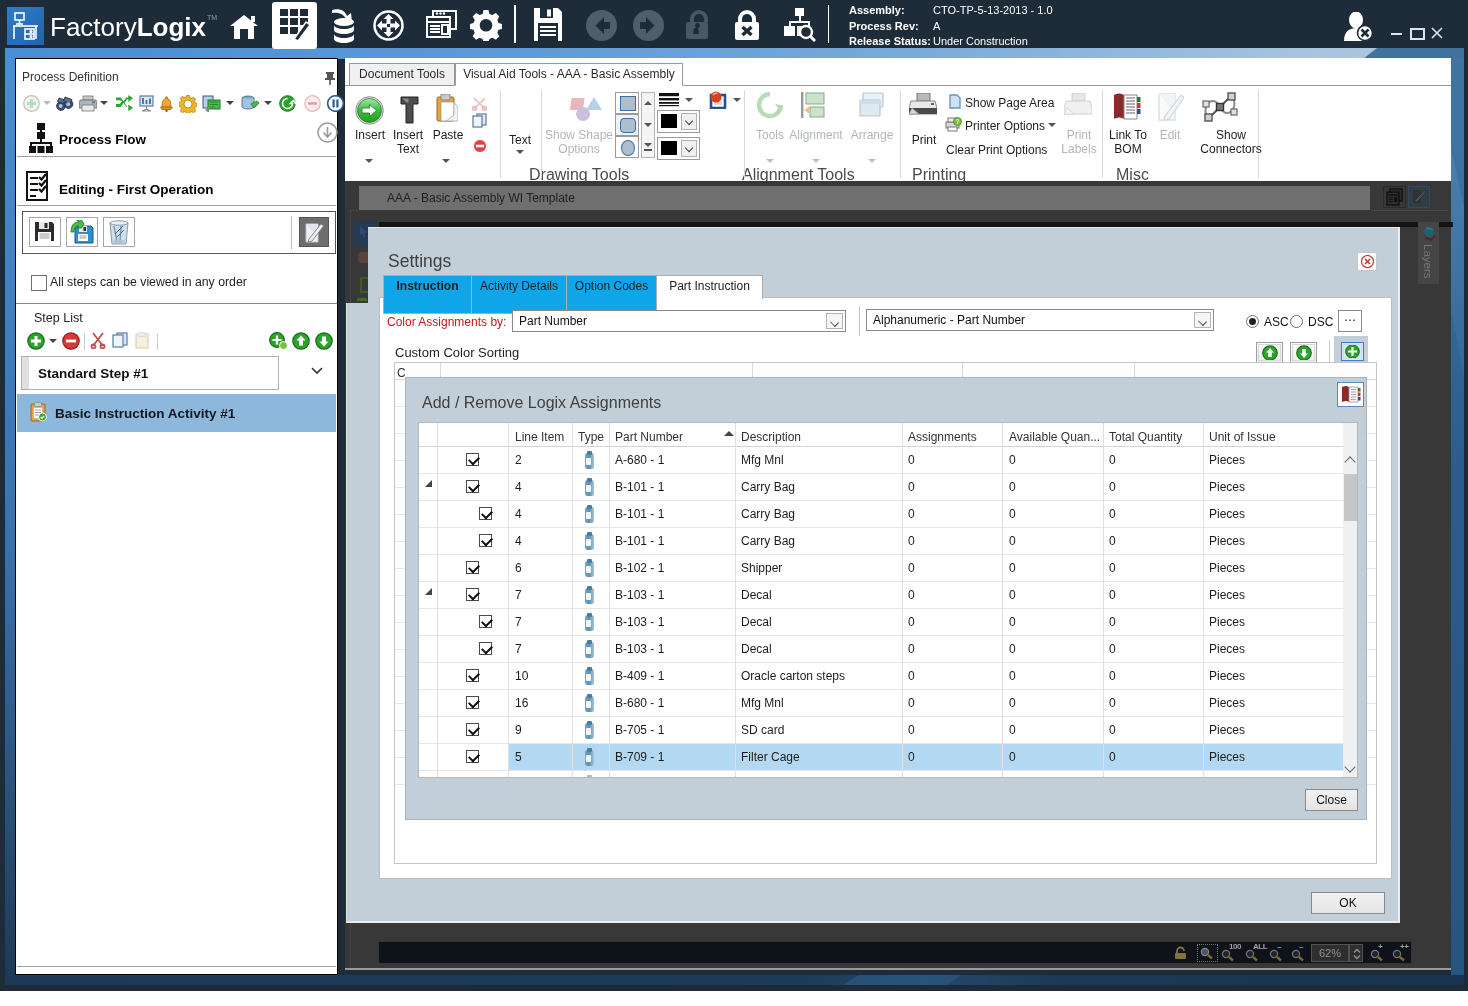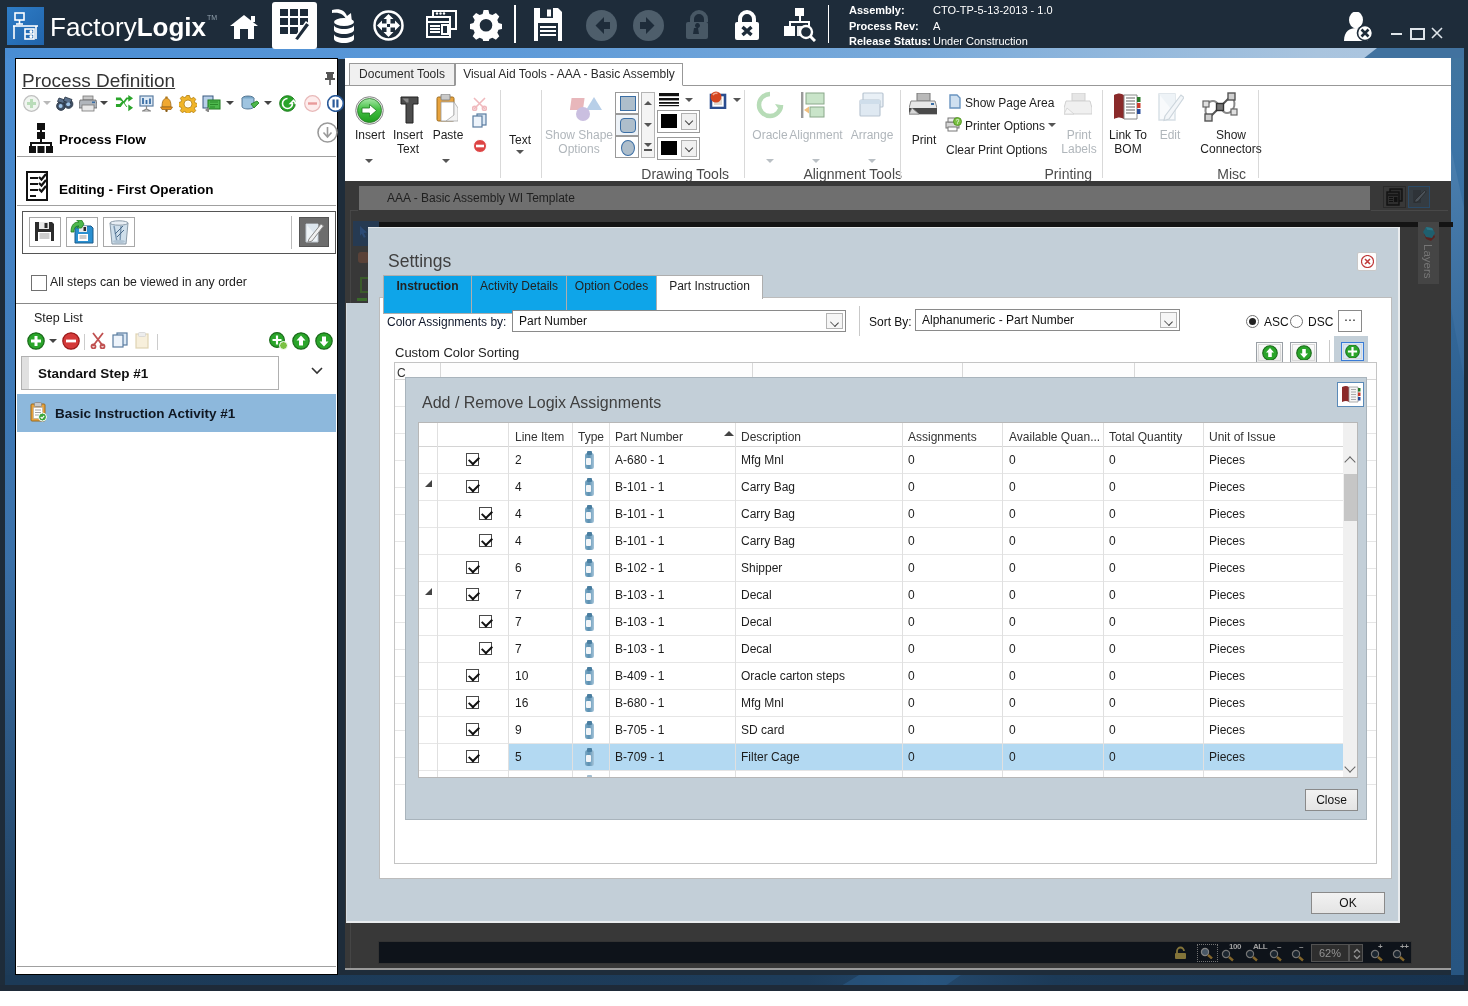--- a/index.html
+++ b/index.html
@@ -22,21 +22,21 @@
 #brand b{font-weight:700;}
 #brand .tm{font-size:7px;vertical-align:16px;margin-left:1px;color:#93a2ae;}
 #seltile{left:272px;top:2px;width:45px;height:47px;background:#fff;border-radius:3px;}
 #asmtext{left:849px;top:3px;width:340px;color:#fff;font-size:11px;line-height:15.5px;white-space:nowrap;}
 #asmtext b{display:inline-block;width:84px;font-weight:700;}
 #asmsep{left:828px;top:5px;width:1px;height:38px;background:#ffffff;}
 .ticon{position:absolute;top:10px;}
 
 #lpanel{left:15px;top:58px;width:323px;height:917px;background:#fff;border:1px solid #000;box-sizing:border-box;}
 .lp{position:absolute;}
-#lp-title{left:6px;top:11px;font-size:19px;color:#333;font-weight:400;text-decoration:underline;}
+#lp-title{left:6px;top:11px;font-size:12px;color:#333;font-weight:400;}
 #lp-pin{left:308px;top:12px;}
 #lp-toolbar{left:0;top:36px;width:321px;height:22px;}
 .mi{position:absolute;top:0;}
 .sepline{position:absolute;left:1px;height:1px;background:#a0a0a0;width:319px;}
 #pf-text{left:43px;top:73px;font-size:13.5px;font-weight:700;color:#000;}
 #ed-text{left:43px;top:123px;font-size:13.5px;font-weight:700;color:#000;}
 #btnbox{left:6px;top:152px;width:314px;height:43px;border:1px solid #555;box-sizing:border-box;}
 .sqbtn{position:absolute;top:5px;width:32px;height:30px;border:1px solid #a8a8a8;box-sizing:border-box;background:#fff;}
 #editbtn{position:absolute;left:276px;top:5px;width:30px;height:30px;background:#6d6d6d;border:1px solid #555;box-sizing:border-box;}
 #cb-row{left:15px;top:216px;width:300px;font-size:12.3px;color:#222;}
@@ -50,21 +50,21 @@
 #stditem .t{position:absolute;left:16px;top:9px;font-size:13.5px;font-weight:700;color:#111;}
 #sl-chev{left:295px;top:63px;font-size:14px;color:#333;}
 #selrow{left:1px;top:90px;width:319px;height:38px;background:#8db8dc;}
 #selrow .t{position:absolute;left:38px;top:12px;font-size:13.5px;font-weight:700;color:#0f1722;}
 
 #ribbon{left:345px;top:58px;width:1106px;height:123px;background:#fff;}
 .rtab{position:absolute;top:5px;height:23px;box-sizing:border-box;border:1px solid #989898;font-size:12px;color:#2b2b2b;text-align:center;line-height:21px;background:#f0f0f0;}
 #rtab1{left:4px;width:106px;}
 #rtab2{left:110px;width:228px;background:#fff;border-bottom:1px solid #fff;z-index:2;}
 #tabline{position:absolute;left:0px;top:27px;width:1106px;height:1px;background:#989898;}
-.rlabel{position:absolute;top:108px;font-size:14px;color:#4a4a4a;text-align:right;}
+.rlabel{position:absolute;top:108px;font-size:16px;color:#4a4a4a;text-align:left;}
 .rsep{position:absolute;top:32px;width:1px;height:88px;background:#d9d9d9;}
 .rbtn-label{position:absolute;font-size:12px;color:#1e1e1e;text-align:center;line-height:14px;}
 .rbtn-label.dis{color:#b0b6bb;}
 .caret{position:absolute;width:0;height:0;border-left:4px solid transparent;border-right:4px solid transparent;border-top:4px solid #555;}
 .caret.dis{border-top-color:#b9bfc4;}
 #ribbonedge{left:345px;top:181px;width:1106px;height:2px;background:#222;}
 
 #docarea{left:345px;top:181px;width:1106px;height:789px;background:#383838;}
 #docline{position:absolute;left:5px;top:29px;width:1098px;height:1px;background:#484848;}
 #docvline{position:absolute;left:5px;top:30px;width:1px;height:757px;background:#454545;}
@@ -690,21 +690,21 @@
           <path d="M5 4 a4 4 0 0 1 4.5 -1.5" stroke="#f0a890" stroke-width="1.6" fill="none"></path>
         </svg>
       </div>
   <div class="caret" style="left:388px;top:40px;"></div>
   <div class="abs" style="left:411px;top:33px;">
         <svg width="28" height="28" viewBox="0 0 28 28">
           <path d="M14 3 a11 11 0 1 0 11 11" fill="none" stroke="#b7dcb7" stroke-width="4.5"></path>
           <path d="M25 14 l-6 -1 3.5 5 Z" fill="#b7dcb7"></path>
         </svg>
       </div>
-  <div class="rbtn-label dis" style="left:398px;top:70px;width:54px;">Oracle</div>
+  <div class="rbtn-label dis" style="left:398px;top:70px;width:54px;">Tools</div>
   <div class="caret dis" style="left:421px;top:101px;"></div>
   <div class="abs" style="left:455px;top:33px;">
         <svg width="28" height="28" viewBox="0 0 28 28">
           <rect x="1" y="1" width="2.4" height="26" fill="#9a9a9a"></rect>
           <rect x="6" y="2" width="18" height="11" fill="#c9e4c9" stroke="#8aa88a" stroke-width="1"></rect>
           <rect x="10" y="16" width="14" height="10" fill="#c9e4c9" stroke="#8aa88a" stroke-width="1"></rect>
           <path d="M4 19 l5 -3.5 v7 Z" fill="#f0c080"></path>
         </svg>
       </div>
   <div class="rbtn-label dis" style="left:436px;top:70px;width:70px;">Alignment</div>
@@ -900,28 +900,28 @@
       <svg style="position:absolute;left:3px;top:2px" width="13" height="13" viewBox="0 0 13 13">
         <circle cx="6.5" cy="6.5" r="6" fill="#fff" stroke="#c03a3a" stroke-width="1.2"></circle>
         <path d="M4 4 l5 5 M9 4 L4 9" stroke="#c03a3a" stroke-width="1.6"></path>
       </svg>
     </div>
 <div class="abs stab" id="stab1" style="left:383px;width:89px;font-weight:700;">Instruction</div>
 <div class="abs stab" id="stab2" style="left:471px;width:96px;">Activity Details</div>
 <div class="abs stab" id="stab3" style="left:566px;width:91px;">Option Codes</div>
 <div class="abs stab" id="stab4" style="left:656px;width:107px;">Part Instruction</div>
 <div class="abs" id="dlg-content"></div>
-<div class="abs ctl" style="left:387px;top:315px;font-size:12px;color:#0f172a;">Color Assignments by:</div>
+<div class="abs ctl" style="left:387px;top:315px;font-size:12px;color:#b91c1c;">Color Assignments by:</div>
 <div class="abs ctl combo" style="left:512px;top:310px;width:334px;">
       <span class="tx">Part Number</span>
       <span class="db"></span>
     </div>
 <div class="abs ctl" style="left:859px;top:306px;width:1px;height:30px;background:#c9c9c9;"></div>
 <div class="abs ctl" style="left:869px;top:315px;font-size:12px;color:#111;">Sort By:</div>
-<div class="abs ctl combo" style="left:915px;top:309px;width:265px;text-align:right;">
+<div class="abs ctl combo" style="left:866px;top:309px;width:348px;text-align:right;">
       <span class="tx">Alphanumeric - Part Number</span>
       <span class="db"></span>
     </div>
 <div class="abs ctl radio on" style="left:1246px;top:315px;"></div>
 <div class="abs ctl" style="left:1264px;top:315px;font-size:12px;color:#111;">ASC</div>
 <div class="abs ctl radio" style="left:1290px;top:315px;"></div>
 <div class="abs ctl" style="left:1308px;top:315px;font-size:12px;color:#111;">DSC</div>
 <div class="abs ctl" style="left:1338px;top:310px;width:24px;height:22px;background:#fff;border:1px solid #8a8a8a;box-sizing:border-box;text-align:center;font-size:12px;color:#111;line-height:18px;">⋯</div>
 <div class="abs ctl" style="left:395px;top:345px;font-size:13px;color:#222;">Custom Color Sorting</div>
 <div class="abs greenbtn" style="left:1256px;top:342px;">

